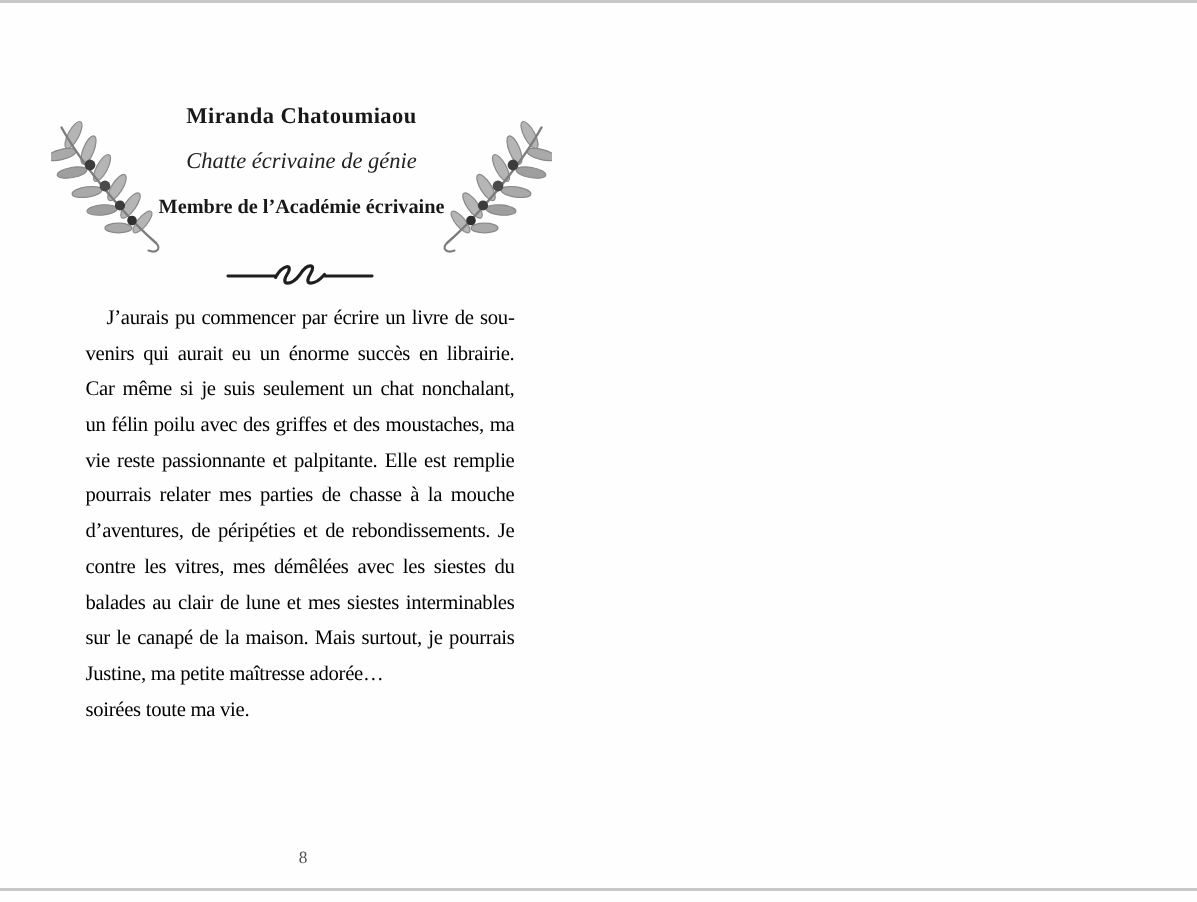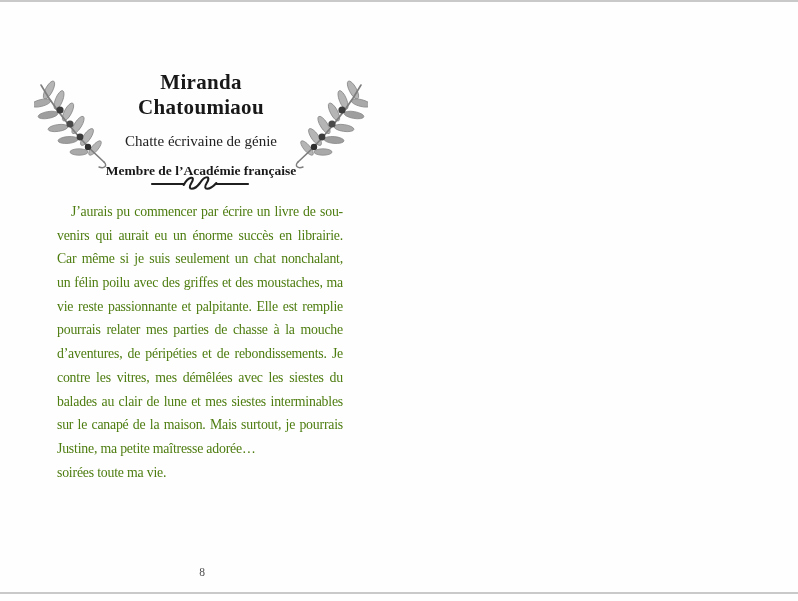--- a/index.html
+++ b/index.html
@@ -23,27 +23,27 @@
   .page-right { left: 399px; width: 399px; }
 
   
   .chapter-header {
     position: absolute; left: 34px; top: 70px;
     width: 334px; height: 122px;
     text-align: center;
   }
   .book-title {
     margin: 0; padding: 0 70px;
-    font-size: 21px; font-weight: bold;
+    font-size: 15px; font-weight: bold;
     letter-spacing: 0.3px;
     color: #181818;
   }
   .book-subtitle {
     margin-top: 13px;
-    font-size: 15px;
+    font-style: italic; font-size: 15px;
     color: #222;
   }
   .book-affiliation {
     margin-top: 13px;
     font-weight: bold; font-size: 13.5px;
     color: #181818;
   }
   .branch { position: absolute; top: 10px; width: 78px; height: 92px; }
   .branch-left  { left: 0; }
   .branch-right { right: 0; transform: scaleX(-1); }
@@ -52,21 +52,21 @@
     position: absolute; left: 50%; top: 97px;
     transform: translateX(-50%);
     width: 100px; height: 22px;
   }
 
   
   .body-text {
     position: absolute;
     font-size: 13.8px;
     letter-spacing: -0.2px;
-    color: #4d7c0f;
+    color: #000000;
   }
   .body-left  { left: 57px;  top: 200px; width: 286px; }
   .line {
     height: 23.7px; line-height: 23.7px;
     white-space: normal;
     text-align: justify;
     text-align-last: justify;
   }
   .line.indent { text-indent: 14px; }
   .line.end { text-align-last: left; }
@@ -106,21 +106,21 @@
       <g fill="#3c3c3c">
         <circle cx="26" cy="30" r="3.6"></circle>
         <circle cx="36" cy="44" r="3.6" fill="#4a4a4a"></circle>
         <circle cx="46" cy="57" r="3.4"></circle>
         <circle cx="54" cy="67" r="3.2" fill="#2f2f2f"></circle>
       </g>
     </svg>
 
     <h1 class="book-title">Miranda Chatoumiaou</h1>
     <div class="book-subtitle">Chatte écrivaine de génie</div>
-    <div class="book-affiliation">Membre de l’Académie française</div>
+    <div class="book-affiliation">Membre de l’Académie écrivaine</div>
 
     <svg class="branch branch-right" viewBox="0 0 78 92" aria-hidden="true">
       <g stroke="#8a8a8a" stroke-width="0.8" fill="#b5b5b5">
         <ellipse cx="15" cy="10" rx="10" ry="3.6" transform="rotate(-62 15 10)"></ellipse>
         <ellipse cx="7" cy="23" rx="10" ry="3.4" transform="rotate(-14 7 23)" fill="#a9a9a9"></ellipse>
         <ellipse cx="25" cy="20" rx="10" ry="3.6" transform="rotate(-68 25 20)"></ellipse>
         <ellipse cx="14" cy="35" rx="10" ry="3.4" transform="rotate(-10 14 35)" fill="#9e9e9e"></ellipse>
         <ellipse cx="34" cy="32" rx="10" ry="3.6" transform="rotate(-62 34 32)"></ellipse>
         <ellipse cx="24" cy="48" rx="10" ry="3.4" transform="rotate(-8 24 48)" fill="#a9a9a9"></ellipse>
         <ellipse cx="44" cy="45" rx="10" ry="3.6" transform="rotate(-58 44 45)"></ellipse>

